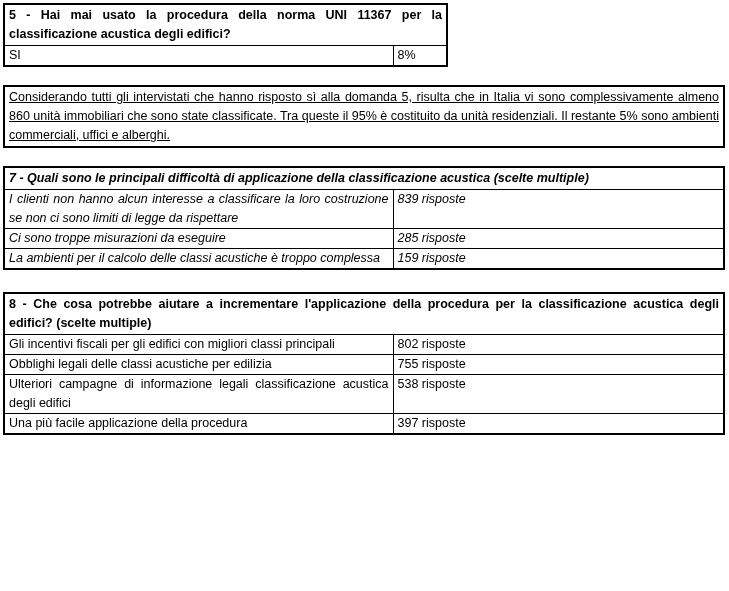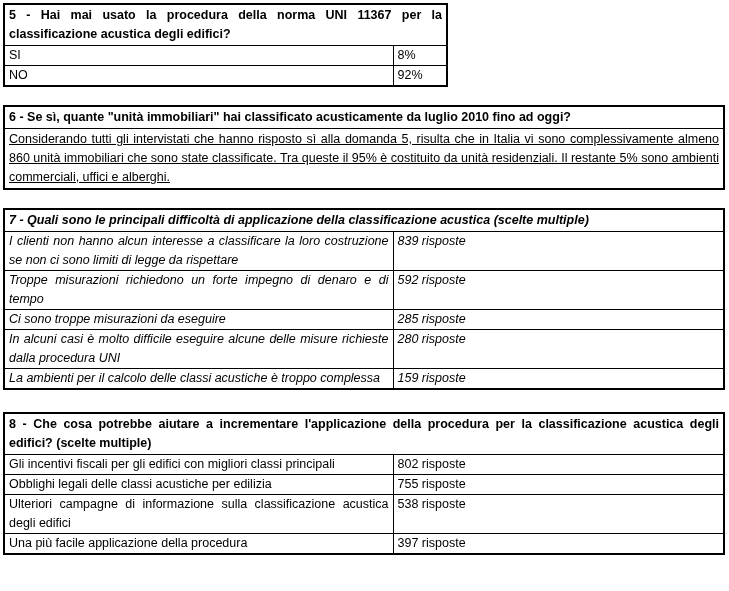--- a/index.html
+++ b/index.html
@@ -62,62 +62,47 @@
         <col>
       </colgroup>
     <tbody>
         <tr>
       <td colspan="2" class="qhead">5 - Hai mai usato la procedura della norma UNI 11367 per la classificazione acustica degli edifici?</td>
     </tr>
     <tr>
       <td class="lbl">SI</td>
       <td class="val">8%</td>
     </tr>
-    <tr>
-      <td class="lbl">NO</td>
-      <td class="val">92%</td>
-    </tr>
   </tbody>
     </table>
 
   <table class="qtable tfull">
     <tbody>
-        <tr>
-      <td class="qhead">6 - Se sì, quante "unità immobiliari" hai classificato acusticamente da luglio 2010 fino ad oggi?</td>
-    </tr>
     <tr>
       <td class="body-text">Considerando tutti gli intervistati che hanno risposto sì alla domanda 5, risulta che in Italia vi sono complessivamente almeno 860 unità immobiliari che sono state classificate. Tra queste il 95% è costituito da unità residenziali. Il restante 5% sono ambienti commerciali, uffici e alberghi.</td>
     </tr>
   </tbody>
     </table>
 
   <table class="qtable tfull q7">
     <colgroup>
         <col style="width:389px">
         <col>
       </colgroup>
     <tbody>
         <tr>
       <td colspan="2" class="qhead">7 - Quali sono le principali difficoltà di applicazione della classificazione acustica (scelte multiple)</td>
     </tr>
     <tr>
       <td class="lbl">I clienti non hanno alcun interesse a classificare la loro costruzione se non ci sono limiti di legge da rispettare</td>
       <td class="val">839 risposte</td>
     </tr>
     <tr>
-      <td class="lbl">Troppe misurazioni richiedono un forte impegno di denaro e di tempo</td>
-      <td class="val">592 risposte</td>
-    </tr>
-    <tr>
       <td class="lbl">Ci sono troppe misurazioni da eseguire</td>
       <td class="val">285 risposte</td>
-    </tr>
-    <tr>
-      <td class="lbl">In alcuni casi è molto difficile eseguire alcune delle misure richieste dalla procedura UNI</td>
-      <td class="val">280 risposte</td>
     </tr>
     <tr>
       <td class="lbl">La ambienti per il calcolo delle classi acustiche è troppo complessa</td>
       <td class="val">159 risposte</td>
     </tr>
   </tbody>
     </table>
 
   <table class="qtable tfull q8">
     <colgroup>
@@ -130,21 +115,21 @@
     </tr>
     <tr>
       <td class="lbl">Gli incentivi fiscali per gli edifici con migliori classi principali</td>
       <td class="val">802 risposte</td>
     </tr>
     <tr>
       <td class="lbl">Obblighi legali delle classi acustiche per edilizia</td>
       <td class="val">755 risposte</td>
     </tr>
     <tr>
-      <td class="lbl">Ulteriori campagne di informazione sulla classificazione acustica degli edifici</td>
+      <td class="lbl">Ulteriori campagne di informazione legali classificazione acustica degli edifici</td>
       <td class="val">538 risposte</td>
     </tr>
     <tr>
       <td class="lbl">Una più facile applicazione della procedura</td>
       <td class="val">397 risposte</td>
     </tr>
   </tbody>
     </table>
 
 </div>

